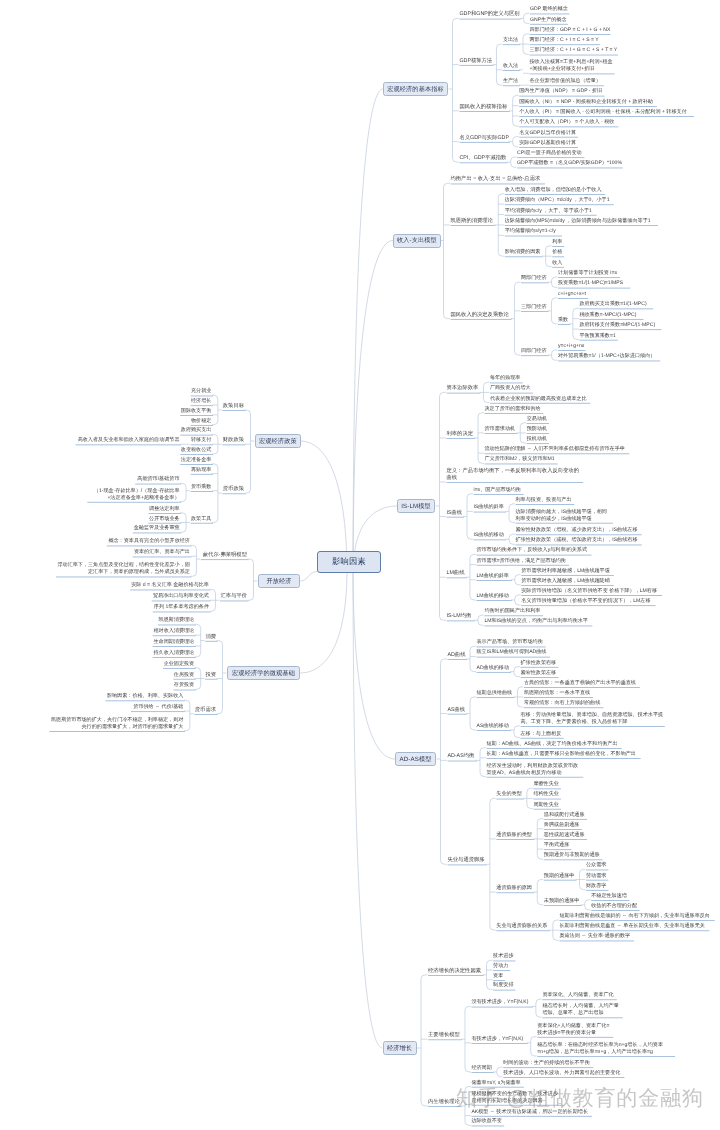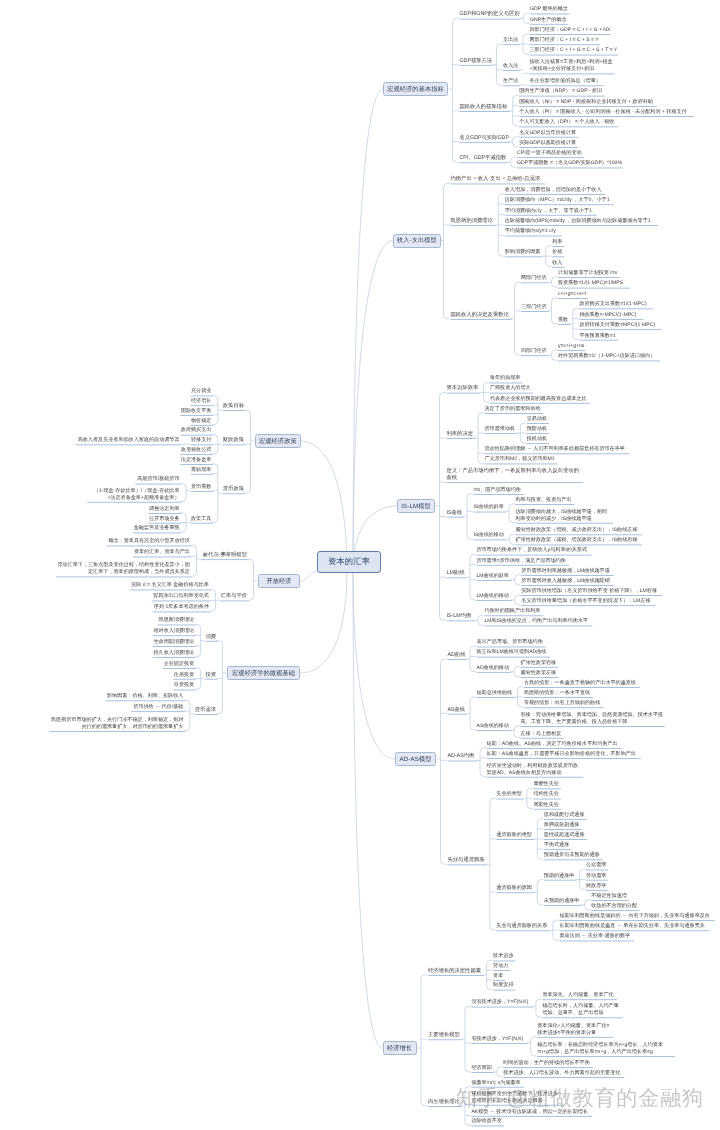--- a/index.html
+++ b/index.html
@@ -722,16 +722,16 @@
 <div class="nd" style="left:152.6px;top:649.8px;width:41.62px;font-size:5.10px;text-align:right;white-space:nowrap;"><span>持久收入消费理论</span></div>
 <div class="nd" style="left:205.2px;top:671.5px;width:10.81px;font-size:5.30px;text-align:right;white-space:nowrap;"><span>投资</span></div>
 <div class="nd" style="left:163.0px;top:660.7px;width:31.21px;font-size:5.10px;text-align:right;white-space:nowrap;"><span>企业固定投资</span></div>
 <div class="nd" style="left:173.4px;top:671.5px;width:20.81px;font-size:5.10px;text-align:right;white-space:nowrap;"><span>住房投资</span></div>
 <div class="nd" style="left:173.4px;top:682.4px;width:20.81px;font-size:5.10px;text-align:right;white-space:nowrap;"><span>存货投资</span></div>
 <div class="nd" style="left:194.4px;top:706.7px;width:21.62px;font-size:5.30px;text-align:right;white-space:nowrap;"><span>货币需求</span></div>
 <div class="nd" style="left:105.3px;top:693.2px;width:78.03px;font-size:5.10px;text-align:right;white-space:nowrap;"><span>影响因素：价格、利率、实际收入</span></div>
 <div class="nd" style="left:131.0px;top:704.0px;width:52.38px;font-size:5.10px;text-align:right;white-space:nowrap;"><span>货币供给 ～ 代价/基础</span></div>
 <div class="nd" style="left:49.4px;top:716.8px;width:134.00px;font-size:5.10px;text-align:right;white-space:normal;"><span>凯恩斯货币市场的扩大，央行门冷不稳定，利率稳定，则对央行的的需求量扩大，对货币的的需求量扩大</span></div>
 <div id="root-node">
-      <span>资本的汇率</span>
+      <span>影响因素</span>
     </div>
 <div id="watermark">知乎 @粗做教育的金融狗</div>
 </div>
 
 </body></html>

